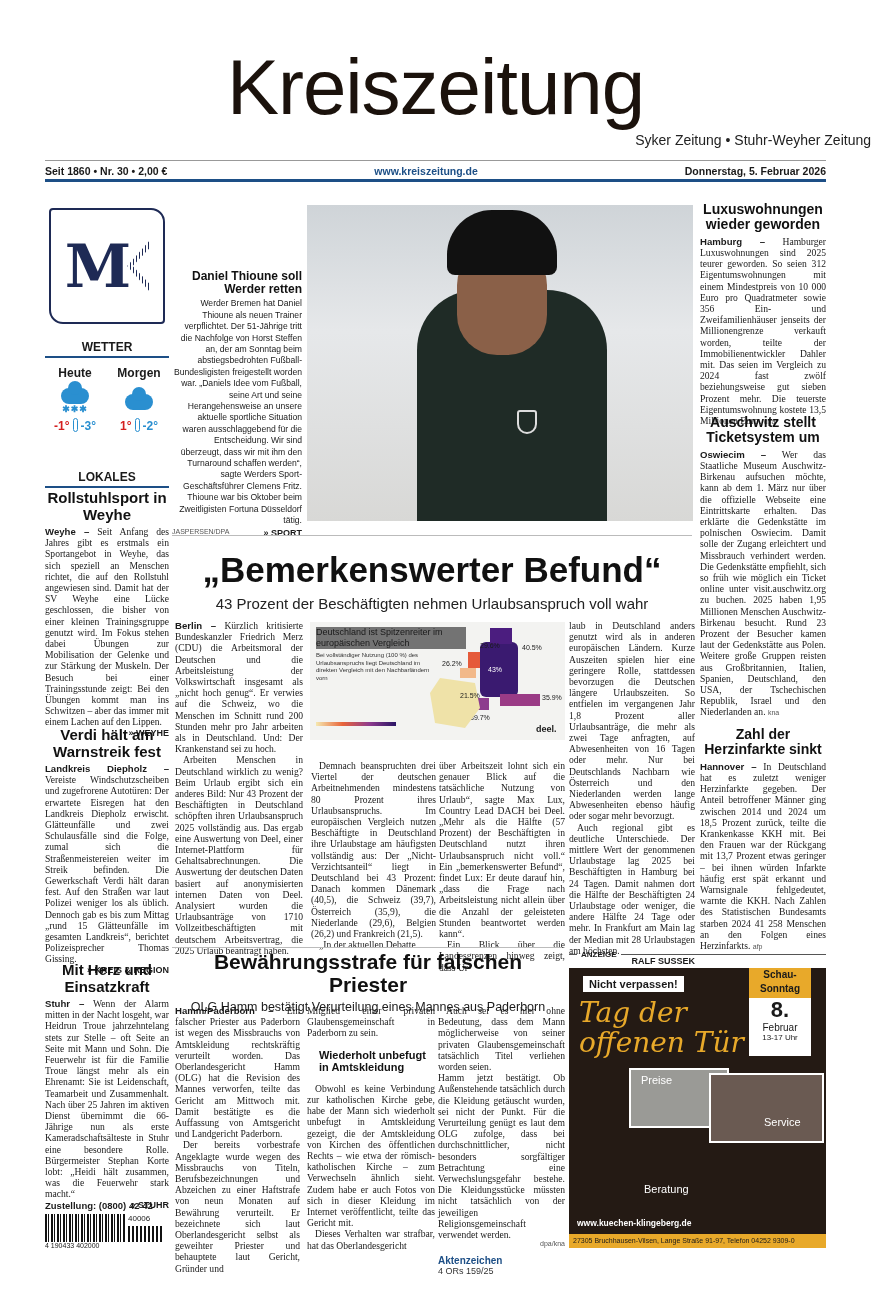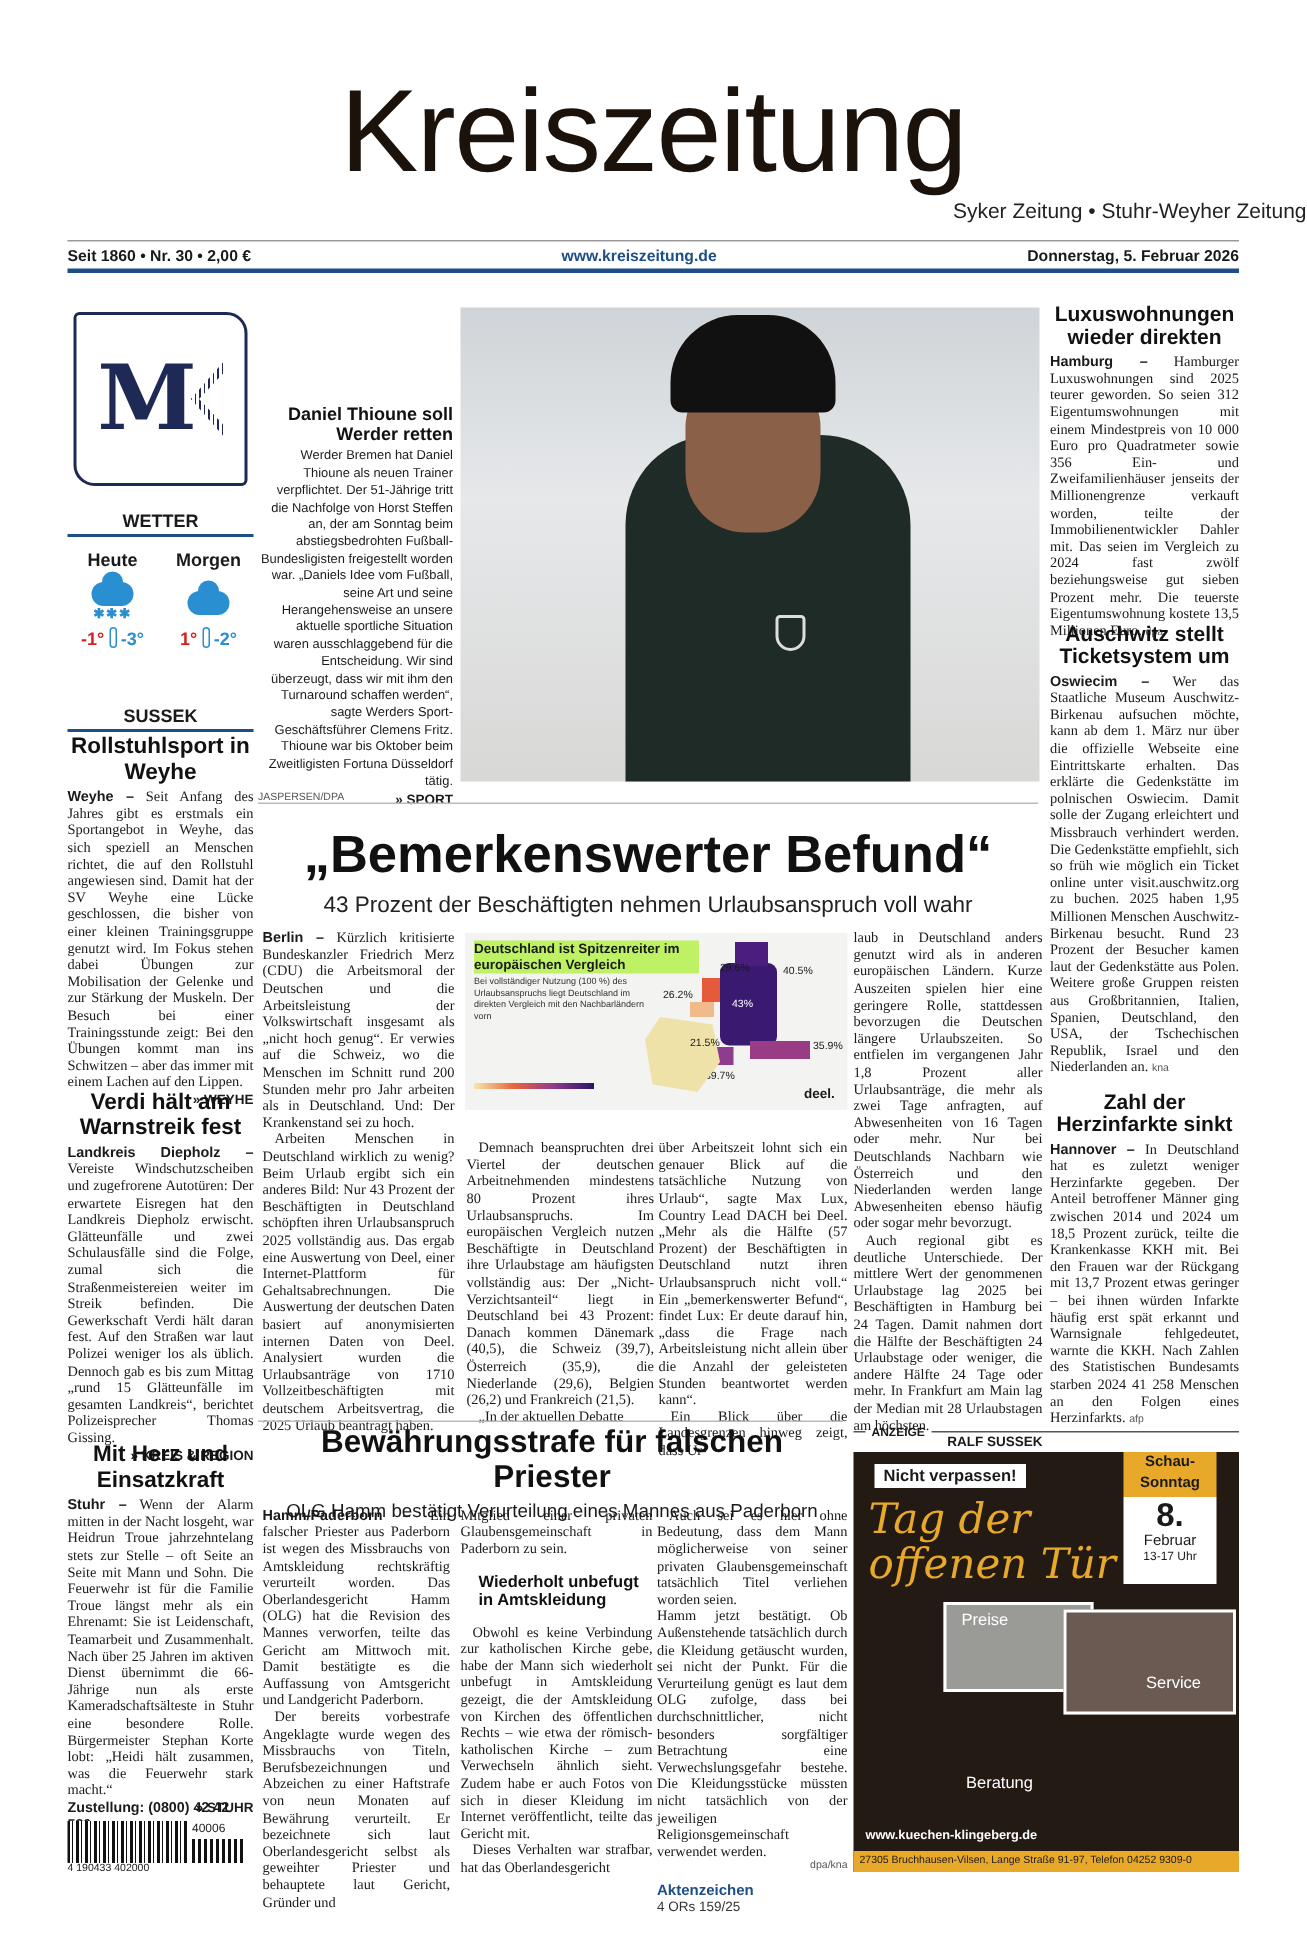--- a/index.html
+++ b/index.html
@@ -67,21 +67,21 @@
     <div class="temps"><span class="hi">-1°</span><span class="thermo"></span><span class="lo">-3°</span></div>
   </div>
   <div class="wcol" style="left:64px">
     <div>Morgen</div>
     <div class="cloud" style="margin-top:14px"></div>
     <div class="temps" style="margin-top:8px"><span class="hi">1°</span><span class="thermo"></span><span class="lo">-2°</span></div>
   </div>
 </div>
 
 <div class="abs" style="left:45px;top:470px;width:124px">
-  <div class="sechead">SUSSEK</div>
+  <div class="sechead">LOKALES</div>
 </div>
 
 <div class="abs" style="left:45px;top:490px;width:124px">
   <h2 style="font-size:15px">Rollstuhlsport in Weyhe</h2>
   <p class="body" style="margin-top:3px"><b>Weyhe –</b> <span>Seit Anfang des Jahres gibt es erstmals ein Sportangebot in Weyhe, das sich speziell an Menschen richtet, die auf den Rollstuhl angewiesen sind. Damit hat der SV Weyhe eine Lücke geschlossen, die bisher von einer kleinen Trainingsgruppe genutzt wird. Im Fokus stehen dabei Übungen zur Mobilisation der Gelenke und zur Stärkung der Muskeln. Der Besuch bei einer Trainingsstunde zeigt: Bei den Übungen kommt man ins Schwitzen – aber das immer mit einem Lachen auf den Lippen.</span></p>
   <div class="ref">» WEYHE</div>
 </div>
 
 <div class="abs" style="left:45px;top:727px;width:124px">
   <h2 style="font-size:15px">Verdi hält am Warnstreik fest</h2>
@@ -111,21 +111,21 @@
 </div>
 
 <div class="abs photo">
   <div class="abs" style="left:110px;top:85px;width:190px;height:240px;background:#1f2b26;border-radius:60px 60px 0 0"></div>
   <div class="abs" style="left:150px;top:40px;width:90px;height:110px;background:#8a6048;border-radius:40px"></div>
   <div class="abs" style="left:140px;top:5px;width:110px;height:65px;background:#111;border-radius:45px 45px 8px 8px"></div>
   <div class="abs" style="left:210px;top:205px;width:20px;height:24px;border:2px solid #ddd;border-radius:3px 3px 10px 10px"></div>
 </div>
 
 <div class="abs" style="left:700px;top:202px;width:126px">
-  <h2 style="font-size:14px">Luxuswohnungen wieder direkten</h2>
+  <h2 style="font-size:14px">Luxuswohnungen wieder geworden</h2>
   <p class="body" style="margin-top:3px"><b>Hamburg –</b> <span>Hamburger Luxuswohnungen sind 2025 teurer geworden. So seien 312 Eigentumswohnungen mit einem Mindestpreis von 10 000 Euro pro Quadratmeter sowie 356 Ein- und Zweifamilienhäuser jenseits der Millionengrenze verkauft worden, teilte der Immobilienentwickler Dahler mit. Das seien im Vergleich zu 2024 fast zwölf beziehungsweise gut sieben Prozent mehr. Die teuerste Eigentumswohnung kostete 13,5 Millionen Euro.</span> <span class="src">dpa</span></p>
 </div>
 
 <div class="abs" style="left:700px;top:415px;width:126px">
   <h2 style="font-size:14px">Auschwitz stellt Ticketsystem um</h2>
   <p class="body" style="margin-top:3px"><b>Oswiecim –</b> <span>Wer das Staatliche Museum Auschwitz-Birkenau aufsuchen möchte, kann ab dem 1. März nur über die offizielle Webseite eine Eintrittskarte erhalten. Das erklärte die Gedenkstätte im polnischen Oswiecim. Damit solle der Zugang erleichtert und Missbrauch verhindert werden. Die Gedenkstätte empfiehlt, sich so früh wie möglich ein Ticket online unter visit.auschwitz.org zu buchen. 2025 haben 1,95 Millionen Menschen Auschwitz-Birkenau besucht. Rund 23 Prozent der Besucher kamen laut der Gedenkstätte aus Polen. Weitere große Gruppen reisten aus Großbritannien, Italien, Spanien, Deutschland, den USA, der Tschechischen Republik, Israel und den Niederlanden an.</span> <span class="src">kna</span></p>
 </div>
 
 <div class="abs" style="left:700px;top:727px;width:126px">
   <h2 style="font-size:14px">Zahl der Herzinfarkte sinkt</h2>
@@ -135,21 +135,21 @@
 <div class="abs sep" style="left:172px;top:535px;width:520px;height:1px"></div>
 <div class="abs lead-h">„Bemerkenswerter Befund“</div>
 <div class="abs lead-s">43 Prozent der Beschäftigten nehmen Urlaubsanspruch voll wahr</div>
 
 <div class="abs" style="left:175px;top:620px;width:128px">
   <p class="body"><b>Berlin –</b> <span>Kürzlich kritisierte Bundeskanzler Friedrich Merz (CDU) die Arbeitsmoral der Deutschen und die Arbeitsleistung der Volkswirtschaft insgesamt als „nicht hoch genug“. Er verwies auf die Schweiz, wo die Menschen im Schnitt rund 200 Stunden mehr pro Jahr arbeiten als in Deutschland. Und: Der Krankenstand sei zu hoch.</span></p>
   <p class="body" style="text-indent:8px">Arbeiten Menschen in Deutschland wirklich zu wenig? Beim Urlaub ergibt sich ein anderes Bild: Nur 43 Prozent der Beschäftigten in Deutschland schöpften ihren Urlaubsanspruch 2025 vollständig aus. Das ergab eine Auswertung von Deel, einer Internet-Plattform für Gehaltsabrechnungen. Die Auswertung der deutschen Daten basiert auf anonymisierten internen Daten von Deel. Analysiert wurden die Urlaubsanträge von 1710 Vollzeitbeschäftigten mit deutschem Arbeitsvertrag, die 2025 Urlaub beantragt haben.</p>
 </div>
 
 <div class="abs infog">
-  <div class="abs sans" style="left:6px;top:5px;width:150px;font-size:9px;font-weight:bold;line-height:11px;background:#bef264">Deutschland ist Spitzenreiter im europäischen Vergleich</div>
+  <div class="abs sans" style="left:6px;top:5px;width:150px;font-size:9px;font-weight:normal;line-height:11px;background:#737373">Deutschland ist Spitzenreiter im europäischen Vergleich</div>
   <div class="abs sans" style="left:6px;top:30px;width:120px;font-size:6px;line-height:7.5px;color:#333">Bei vollständiger Nutzung (100 %) des Urlaubsanspruchs liegt Deutschland im direkten Vergleich mit den Nachbarländern vorn</div>
   <div class="abs" style="left:170px;top:20px;width:38px;height:55px;background:#3a1a70;border-radius:6px"></div>
   <div class="abs sans" style="left:178px;top:44px;font-size:7px;color:#fff">43%</div>
   <div class="abs" style="left:180px;top:6px;width:22px;height:16px;background:#4b1d7f"></div>
   <div class="abs sans" style="left:212px;top:22px;font-size:7px">40.5%</div>
   <div class="abs" style="left:147px;top:76px;width:32px;height:12px;background:#8d3c8e"></div>
   <div class="abs sans" style="left:160px;top:92px;font-size:7px">39.7%</div>
   <div class="abs" style="left:190px;top:72px;width:40px;height:12px;background:#9a3b86"></div>
   <div class="abs sans" style="left:232px;top:72px;font-size:7px">35.9%</div>
   <div class="abs" style="left:158px;top:30px;width:12px;height:16px;background:#e55a3a"></div>

